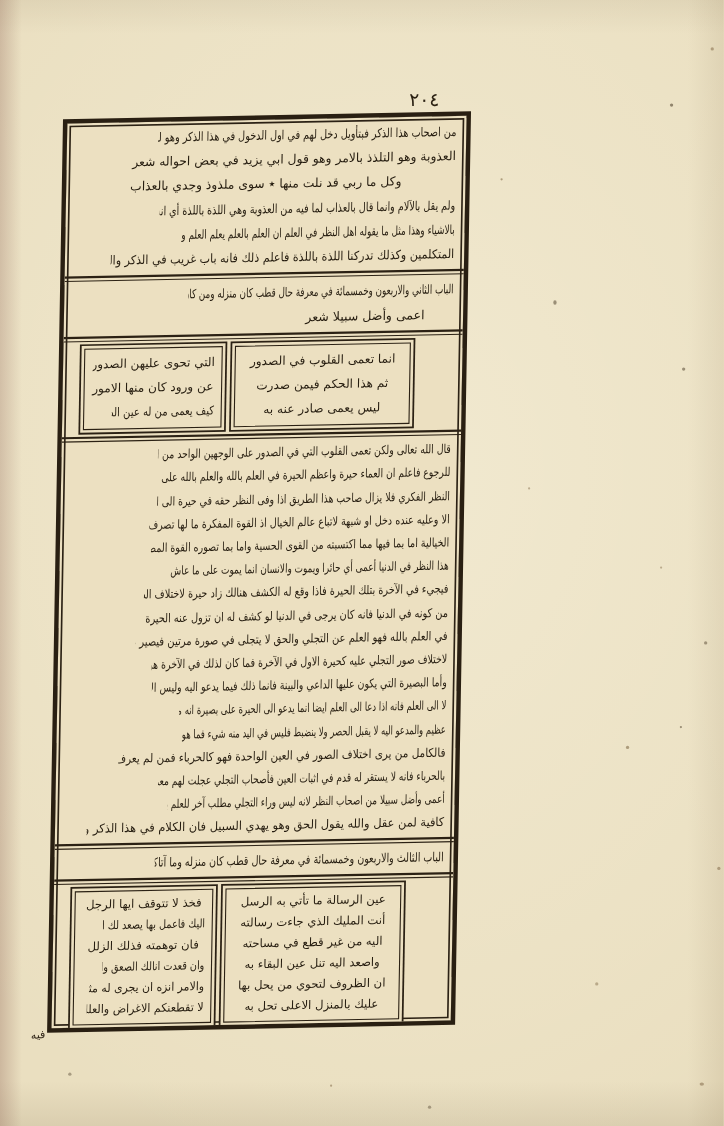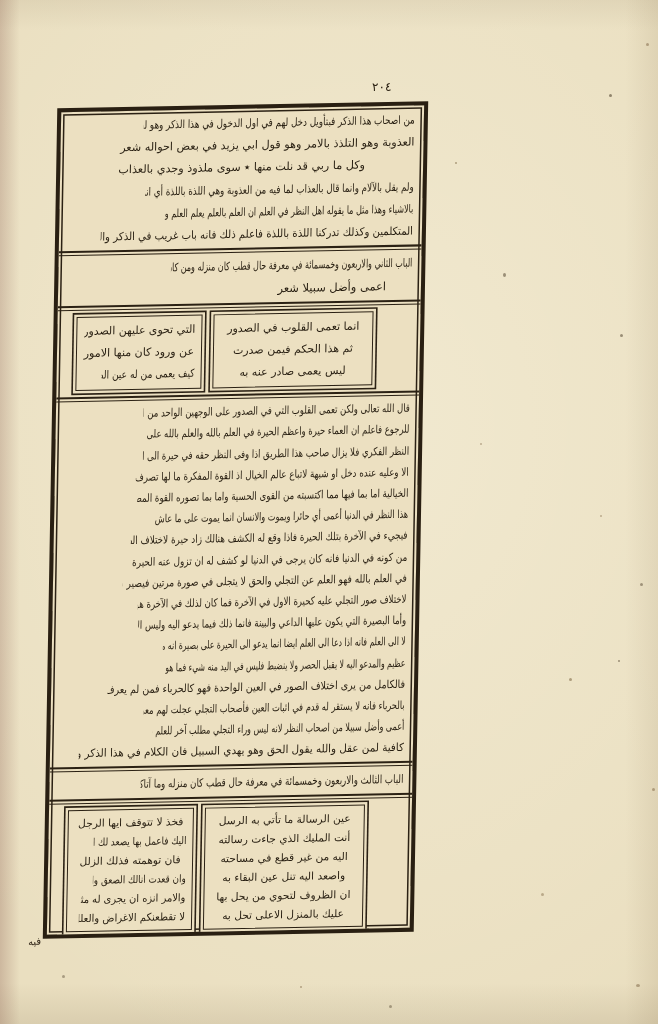--- a/index.html
+++ b/index.html
@@ -13,21 +13,21 @@
     background-color:#eadfc0;
     background-image:
       radial-gradient(130% 105% at 55% 42%, rgba(255,252,238,0.35), rgba(0,0,0,0) 62%),
       linear-gradient(90deg, rgba(150,110,95,0.35), rgba(150,110,95,0) 3%),
       linear-gradient(270deg, rgba(150,128,92,0.16), rgba(150,128,92,0) 5%),
       linear-gradient(0deg, rgba(120,100,70,0.14), rgba(120,100,70,0) 4%),
       linear-gradient(180deg, rgba(120,100,70,0.10), rgba(120,100,70,0) 3%);
   }
   .page-number{
     position:absolute;left:372px;top:80px;
-    font-size:12px;letter-spacing:3px;color:#2b2113;
+    font-size:17px;letter-spacing:3px;color:#2b2113;font-family:Liberation Serif, serif;
   }
   .catchword{
     position:absolute;left:28px;top:936px;
     font-size:10px;color:#33281a;transform:rotate(-4deg);
   }
   
   .frame{
     position:absolute;left:50px;top:105px;width:371px;height:830px;
     box-sizing:border-box;
     border:4px solid #291f12;

